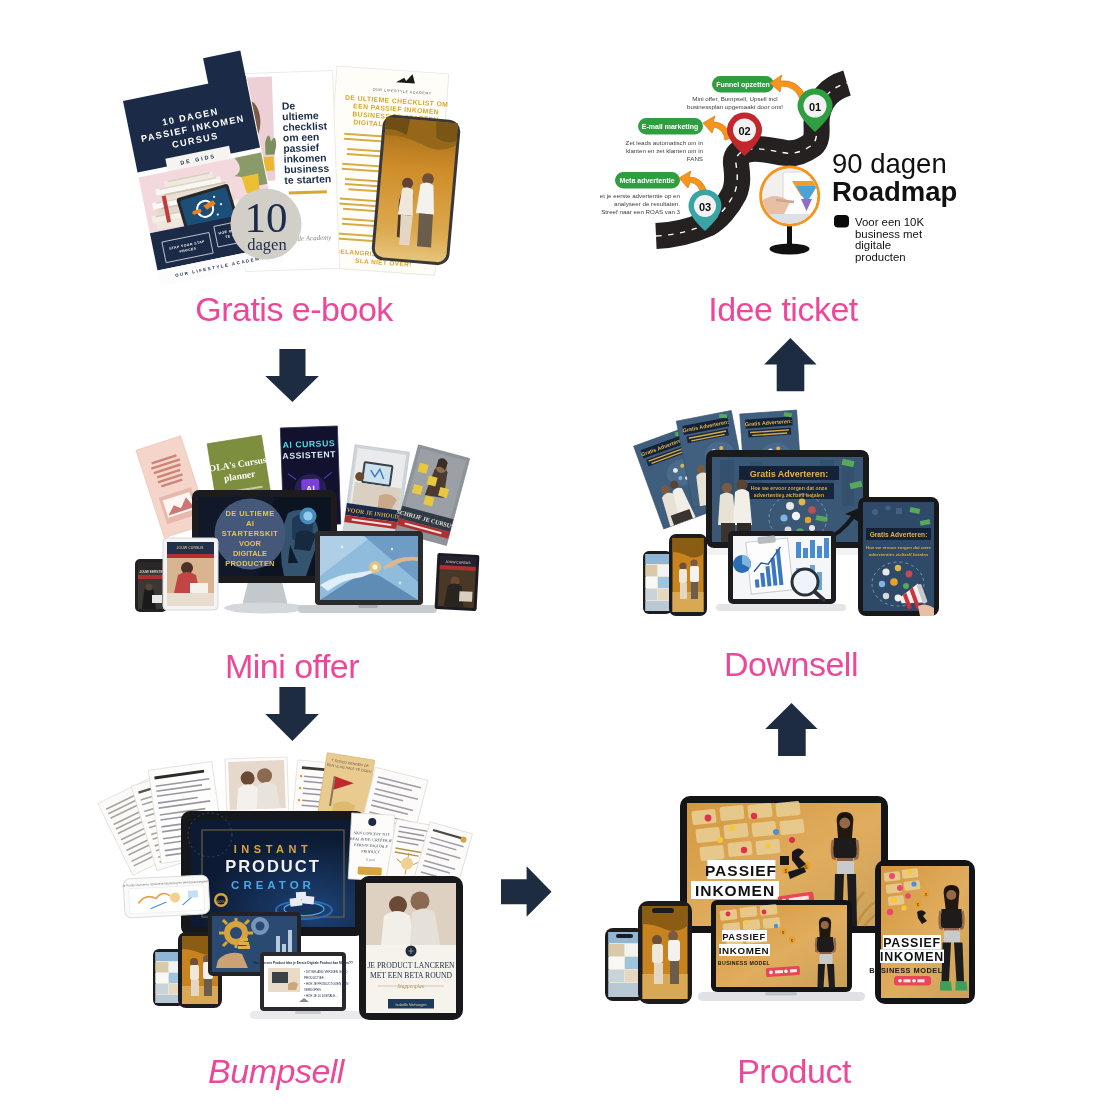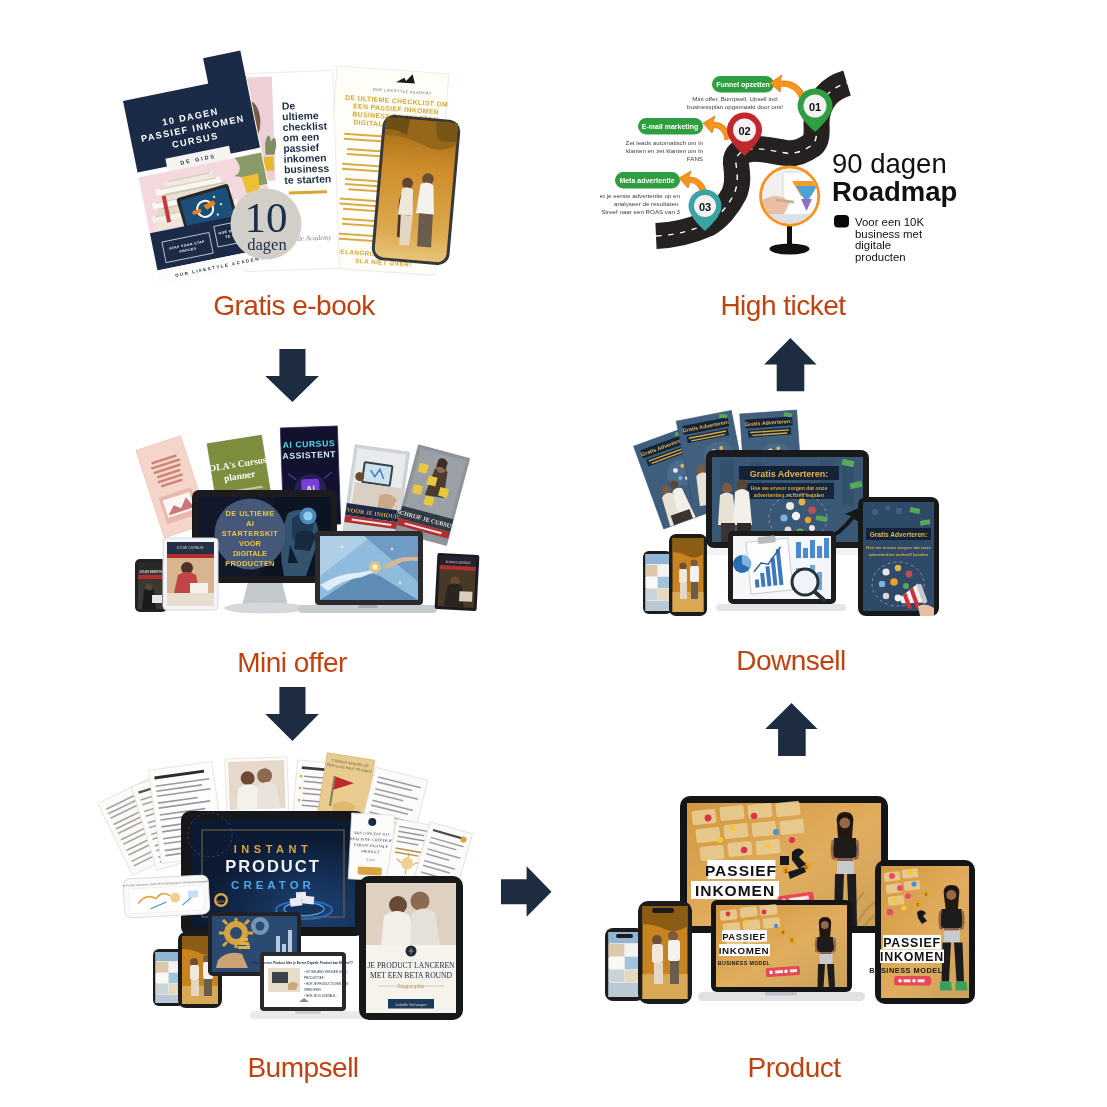--- a/index.html
+++ b/index.html
@@ -1,18 +1,18 @@
 <!DOCTYPE html>
 <html><head>
 <meta charset="utf-8">
 <style>
   html,body{margin:0;padding:0;background:#fff;}
   #page{position:relative;width:1107px;height:1107px;background:#fff;overflow:hidden;
         font-family:"Liberation Sans",sans-serif;}
-  .label{position:absolute;font-size:28px;letter-spacing:-0.5px;color:#c2410c;white-space:nowrap;
+  .label{position:absolute;font-size:34px;letter-spacing:-0.5px;color:#ec4899;white-space:nowrap;
          transform:translateX(-50%);line-height:1;text-align:center;}
   .art{position:absolute;}
 </style>
 </head>
 <body>
 <div id="page">
 
 <svg class="art" style="left:0;top:0;" width="1107" height="1107" viewBox="0 0 1107 1107">
 
   <polygon fill="#1d2c40" points="279.4,349 305.5,349 305.5,376 318.9,376 292.4,402 265.3,376 279.4,376"></polygon>
@@ -1137,23 +1137,23 @@
     <circle cx="93" cy="156" r="5" fill="#7a5a40"></circle>
         <rect x="88" y="160" width="12" height="21" rx="3" fill="#f4f2ee"></rect>
     <rect x="74" y="183" width="9" height="21" fill="#e3d7c4"></rect>
         <rect x="90" y="181" width="9" height="23" fill="#6a5d4c"></rect>
     <rect x="72" y="128" width="22" height="5" rx="2.5" fill="#1c1c1e"></rect>
   </g>
 </svg>
 
 <div class="label" style="left:294px;top:292px;">Gratis e-book</div>
 
-<div class="label" style="left:783px;top:292px;">High ticket</div>
+<div class="label" style="left:783px;top:292px;">Idee ticket</div>
 
 <div class="label" style="left:292px;top:649px;">Mini offer</div>
 
 <div class="label" style="left:791px;top:647px;">Downsell</div>
 
-<div class="label" style="left:303px;top:1054px;">Bumpsell</div>
+<div class="label" style="left:276px;top:1054px;font-style:italic;">Bumpsell</div>
 
 <div class="label" style="left:794px;top:1054px;">Product</div>
 
 </div>
 
 </body></html>

